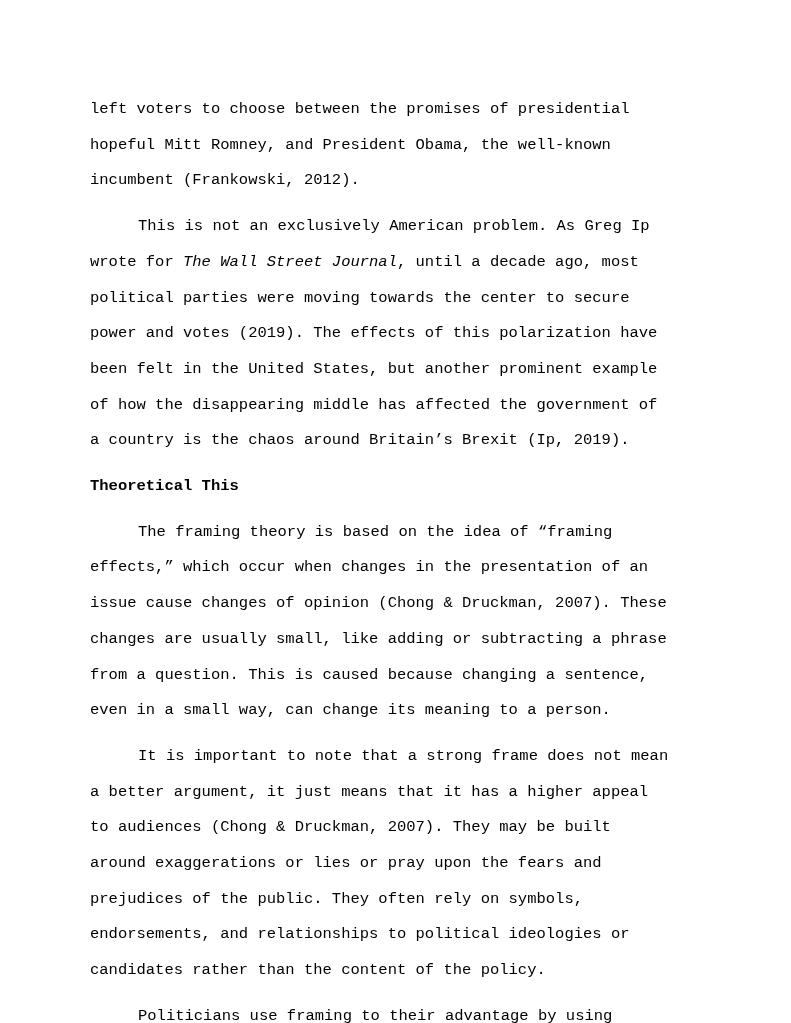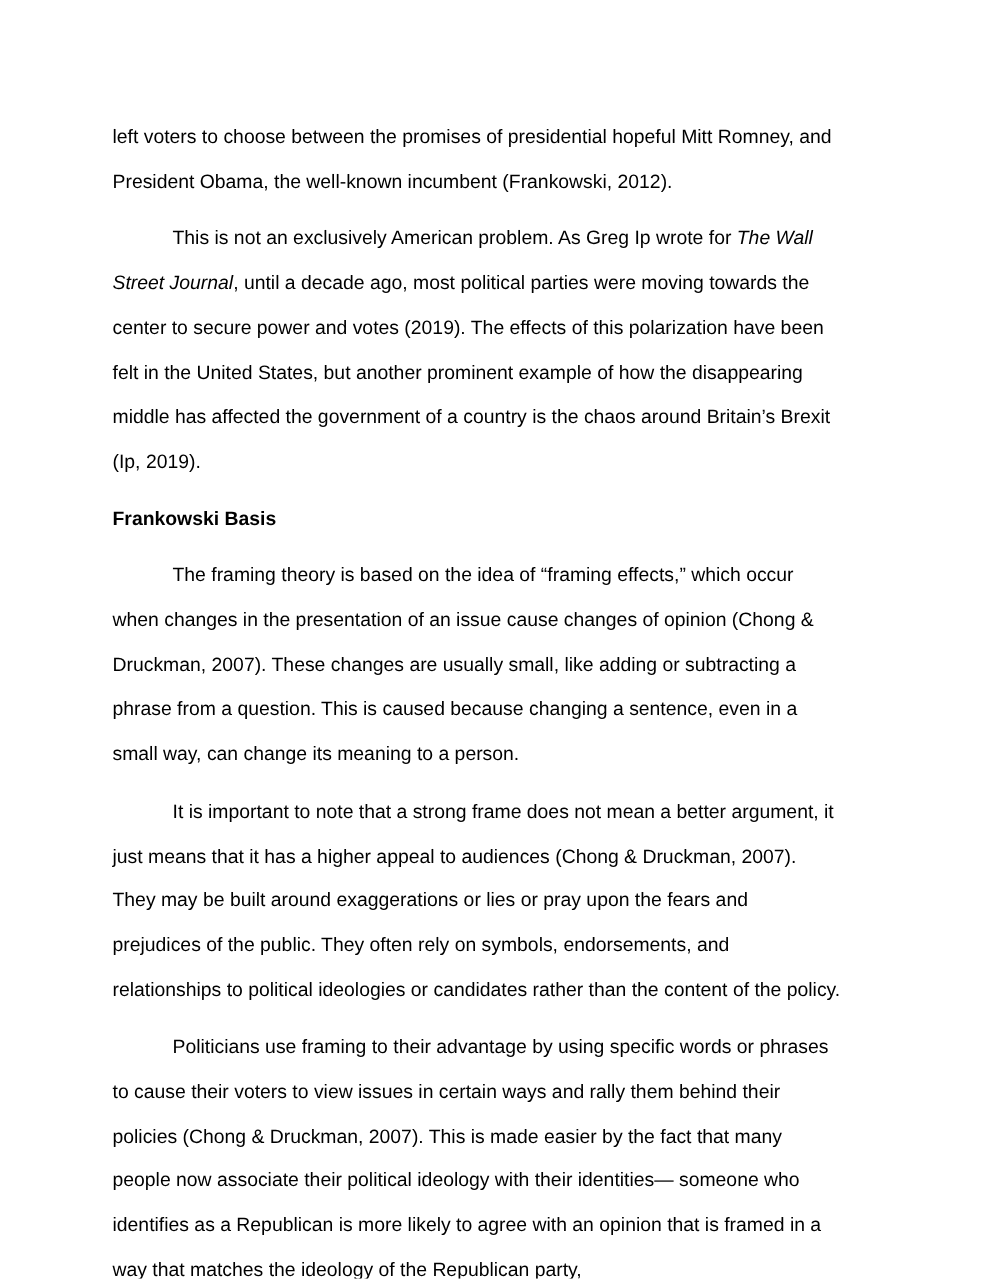--- a/index.html
+++ b/index.html
@@ -8,21 +8,21 @@
     background: #ffffff;
   }
   .page {
     position: relative;
     width: 791px;
     height: 1023px;
     box-sizing: border-box;
     padding: 92px 118px 0 90px;
     background: #ffffff;
     color: #000000;
-    font-family: Liberation Sans, sans-serif;
+    font-family: Liberation Mono, monospace;
     font-size: 15.5px;
     line-height: 35.7px;
     overflow: hidden;
   }
   .para {
     margin: 0 0 10px 0;
     text-indent: 0;
     text-align: left;
   }
   .para.indented {
@@ -40,21 +40,21 @@
 </style>
 </head>
 <body>
 
 <div class="page">
 
   <p class="para"><span>left voters to choose between the promises of presidential hopeful Mitt Romney, and President Obama, the well-known incumbent (Frankowski, 2012).</span></p>
 
   <p class="para indented"><span>This is not an exclusively American problem. As Greg Ip wrote for </span><span class="seg-italic">The Wall Street Journal</span><span>, until a decade ago, most political parties were moving towards the center to secure power and votes (2019). The effects of this polarization have been felt in the United States, but another prominent example of how the disappearing middle has affected the government of a country is the chaos around Britain’s Brexit (Ip, 2019).</span></p>
 
-  <h2 class="heading">Frankowski Basis</h2>
+  <h2 class="heading">Theoretical This</h2>
 
   <p class="para indented"><span>The framing theory is based on the idea of “framing effects,” which occur when changes in the presentation of an issue cause changes of opinion (Chong &amp; Druckman, 2007). These changes are usually small, like adding or subtracting a phrase from a question. This is caused because changing a sentence, even in a small way, can change its meaning to a person.</span></p>
 
   <p class="para indented"><span>It is important to note that a strong frame does not mean a better argument, it just means that it has a higher appeal to audiences (Chong &amp; Druckman, 2007). They may be built around exaggerations or lies or pray upon the fears and prejudices of the public. They often rely on symbols, endorsements, and relationships to political ideologies or candidates rather than the content of the policy.</span></p>
 
   <p class="para indented"><span>Politicians use framing to their advantage by using specific words or phrases to cause their voters to view issues in certain ways and rally them behind their policies (Chong &amp; Druckman, 2007). This is made easier by the fact that many people now associate their political ideology with their identities— someone who identifies as a Republican is more likely to agree with an opinion that is framed in a way that matches the ideology of the Republican party,</span></p>
 
 </div>
 
 </body></html>

